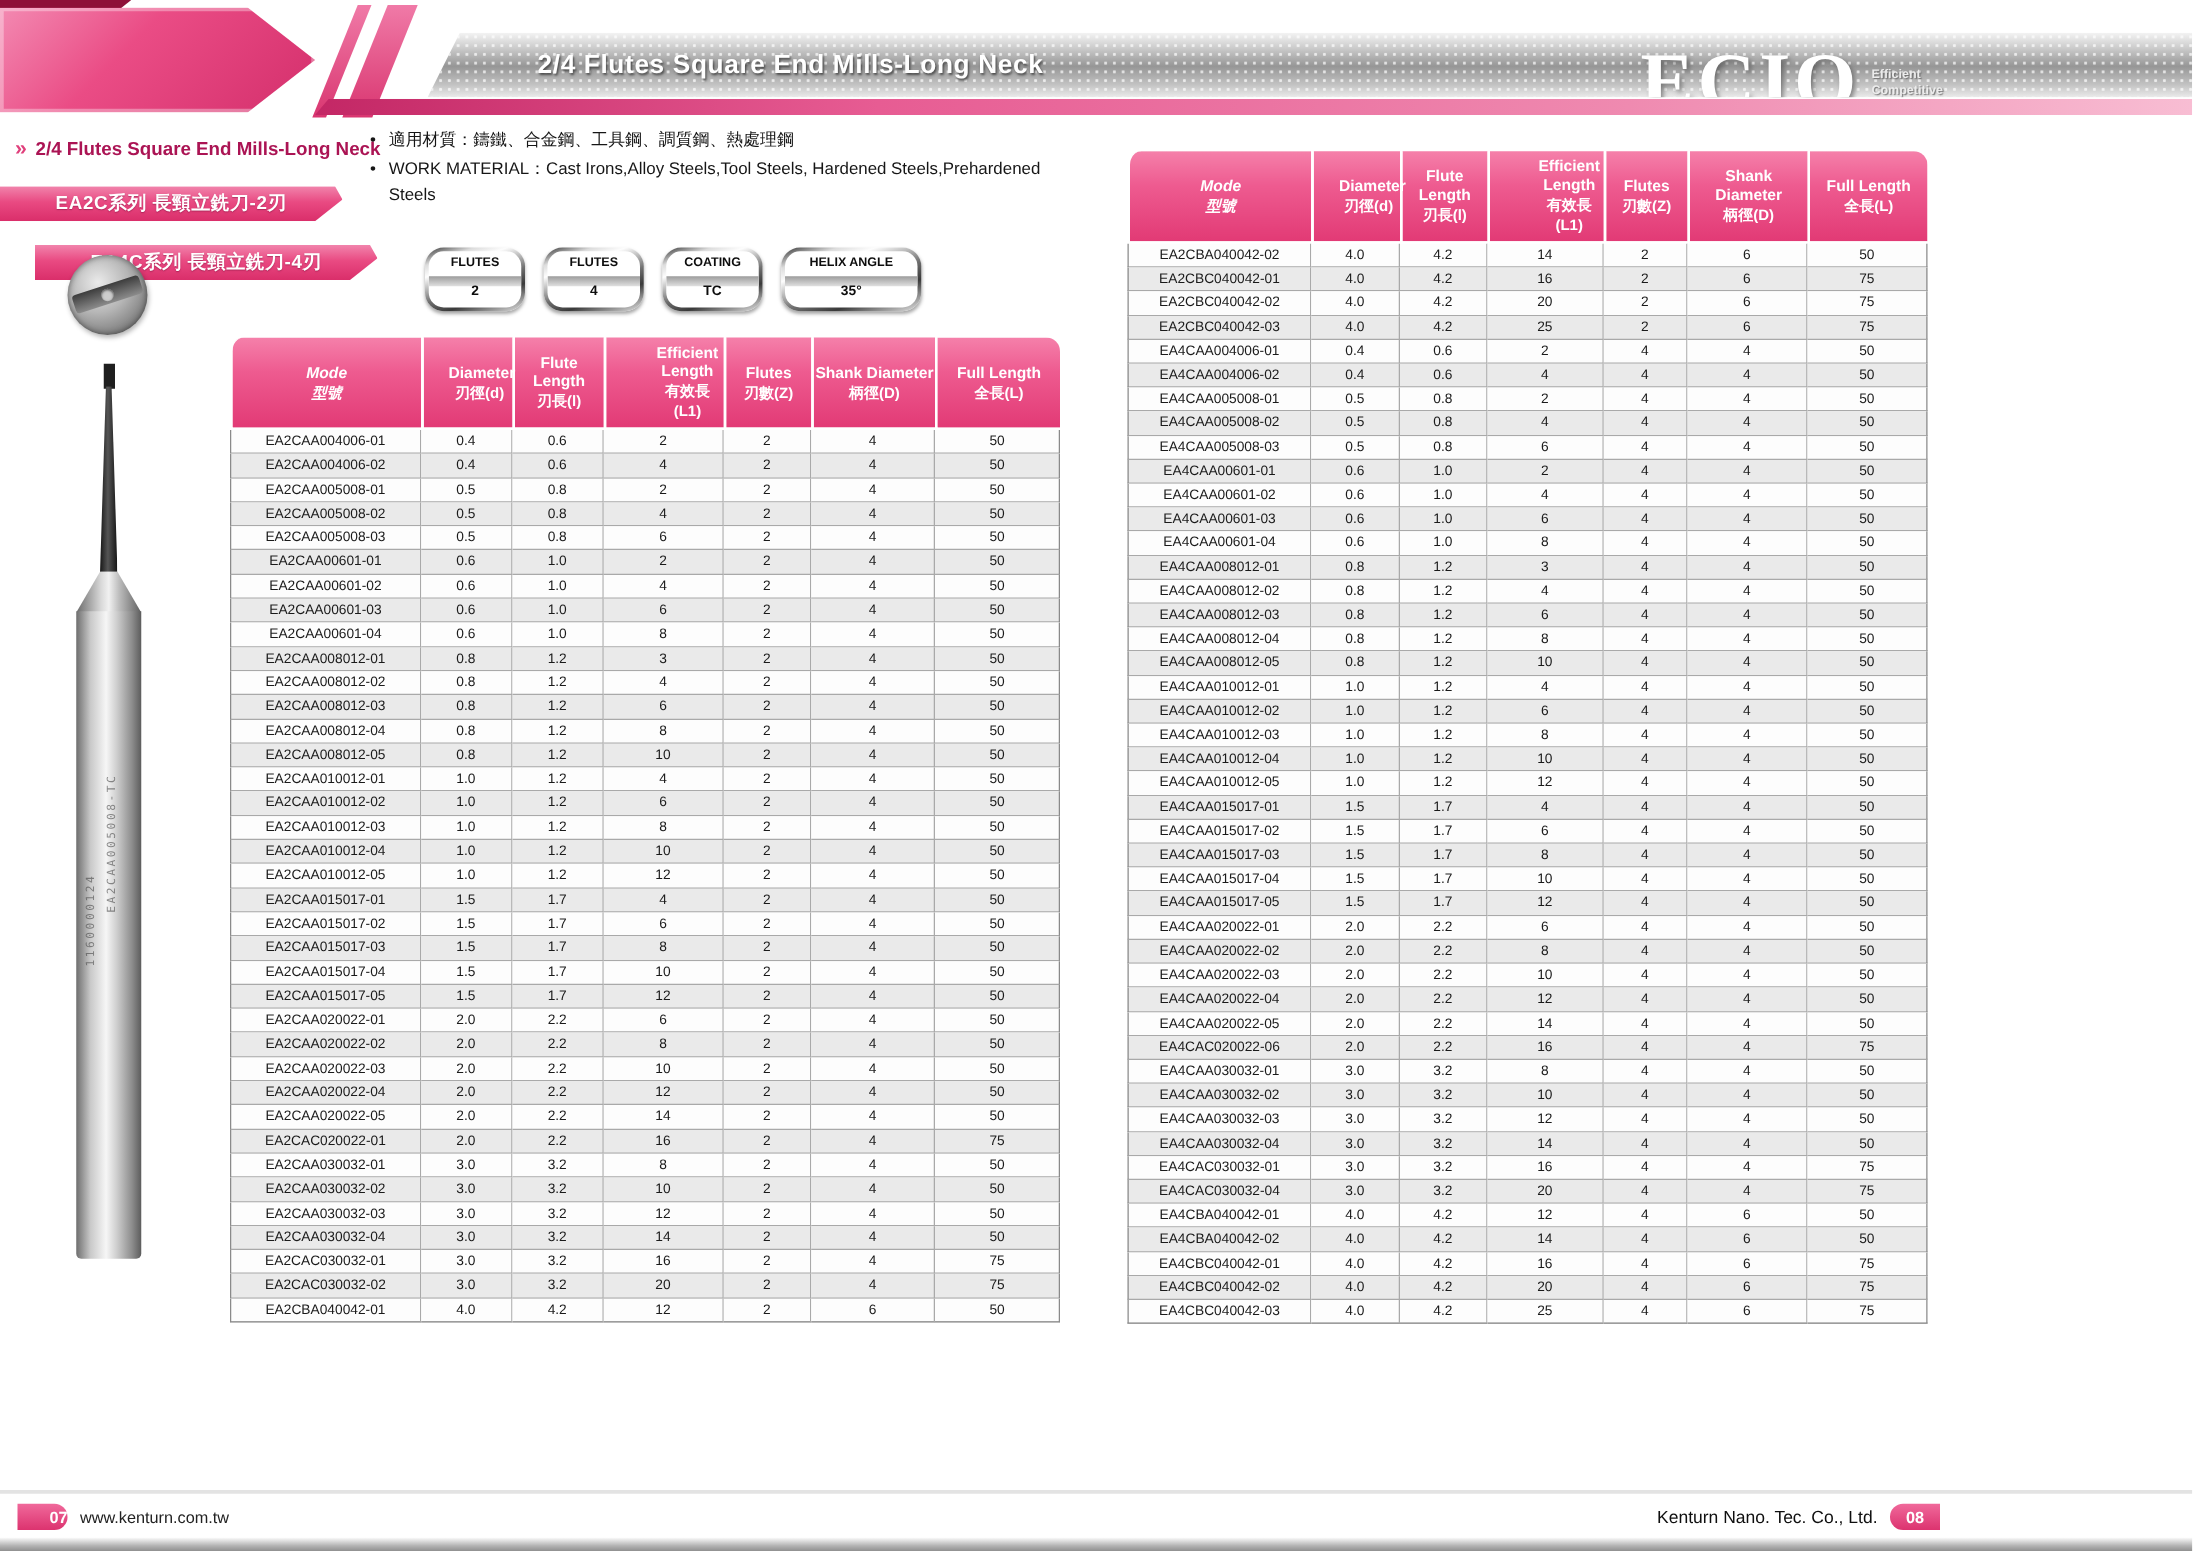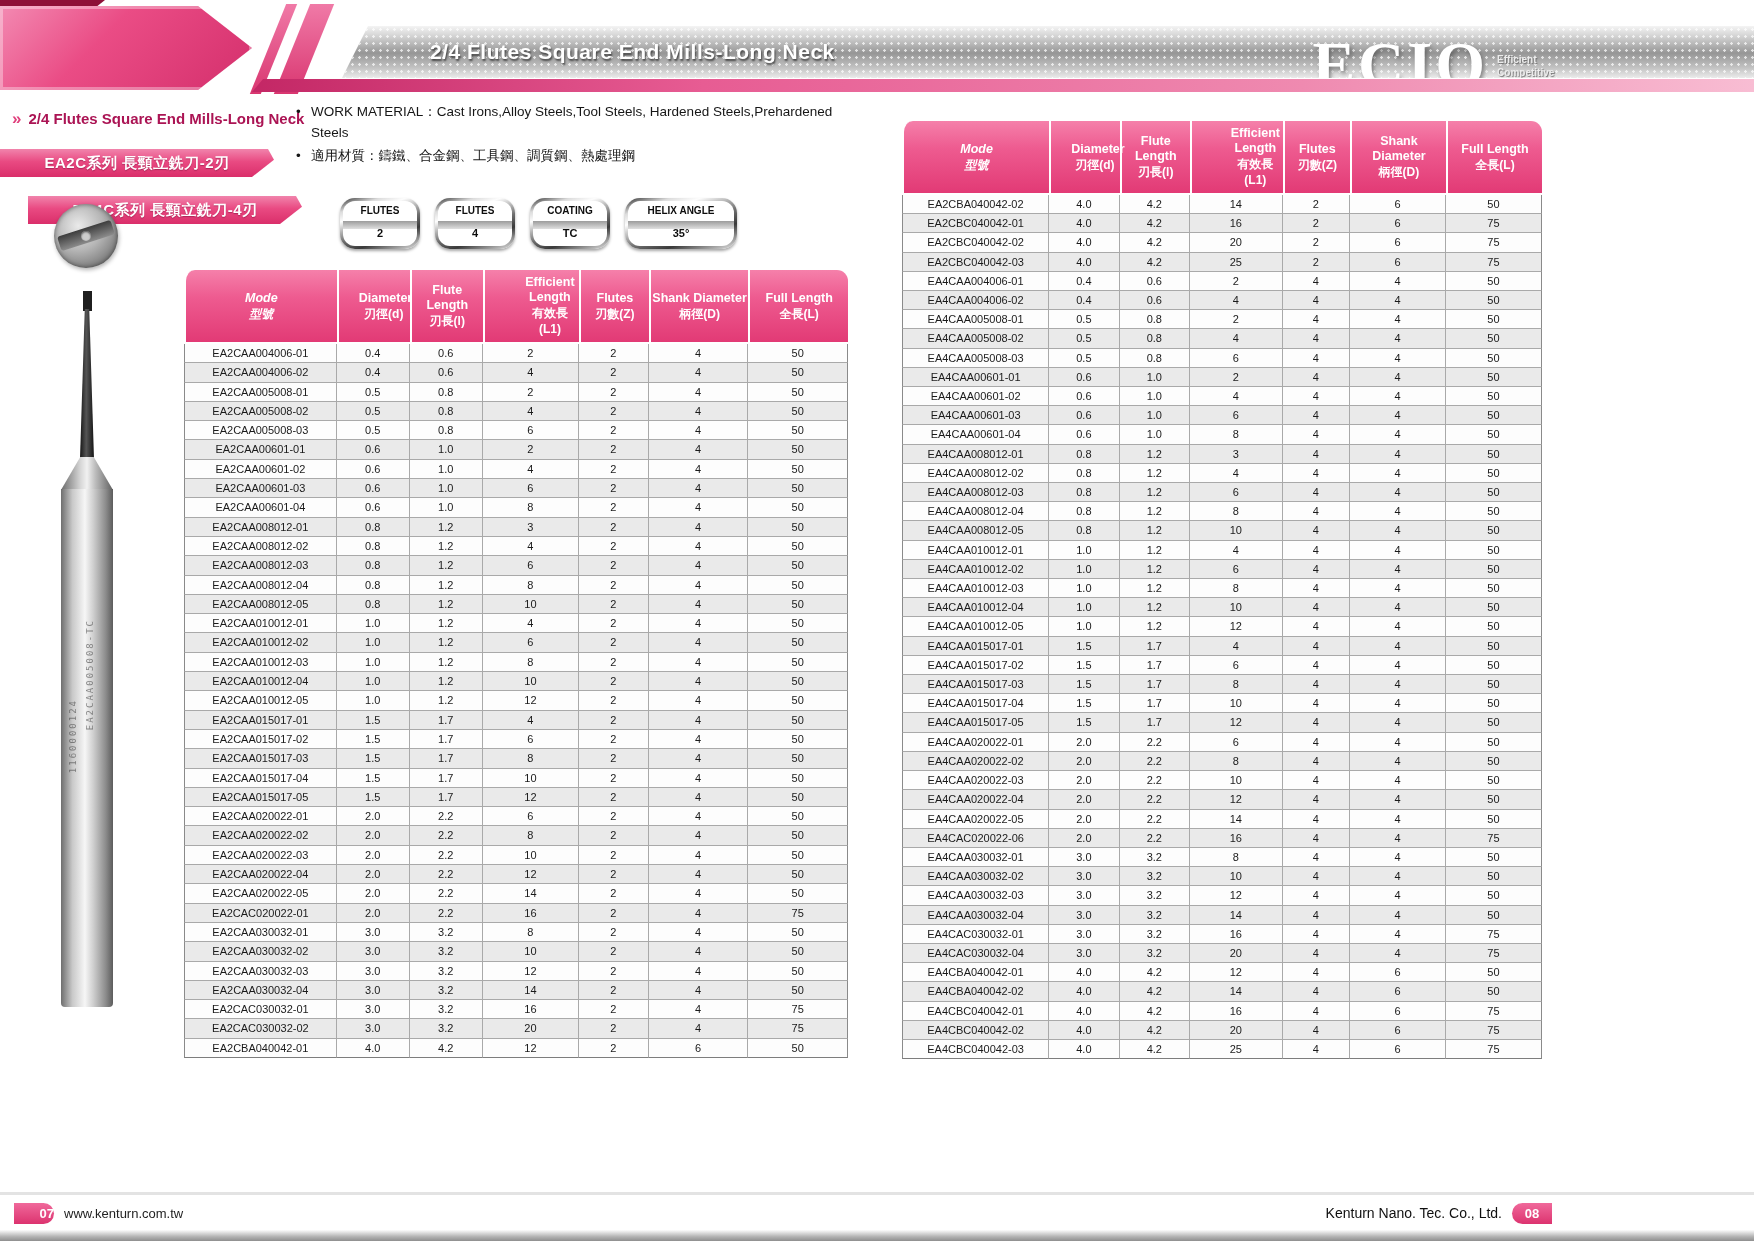--- a/index.html
+++ b/index.html
@@ -154,22 +154,22 @@
     <div class="pink-underline"></div>
   </div>
 
   <div class="section-head">
     <span class="chevs">»</span><span>2/4 Flutes Square End Mills-Long Neck</span>
   </div>
   <div class="series-banner b1">EA2C系列  長頸立銑刀-2刃</div>
   <div class="series-banner b2">EA4C系列  長頸立銑刀-4刃</div>
 
   <ul class="materials" id="materials">
+      <li>適用材質：鑄鐵、合金鋼、工具鋼、調質鋼、熱處理鋼</li>
       <li>WORK MATERIAL：Cast Irons,Alloy Steels,Tool Steels, Hardened Steels,Prehardened Steels</li>
-      <li>適用材質：鑄鐵、合金鋼、工具鋼、調質鋼、熱處理鋼</li>
     </ul>
 
   <div class="badges" id="badges">
       <div class="badge">
         <div class="badge-inner">
           <span class="blabel">FLUTES</span>
           <span class="bdiv"></span>
           <span class="bvalue">2</span>
         </div>
       </div>

